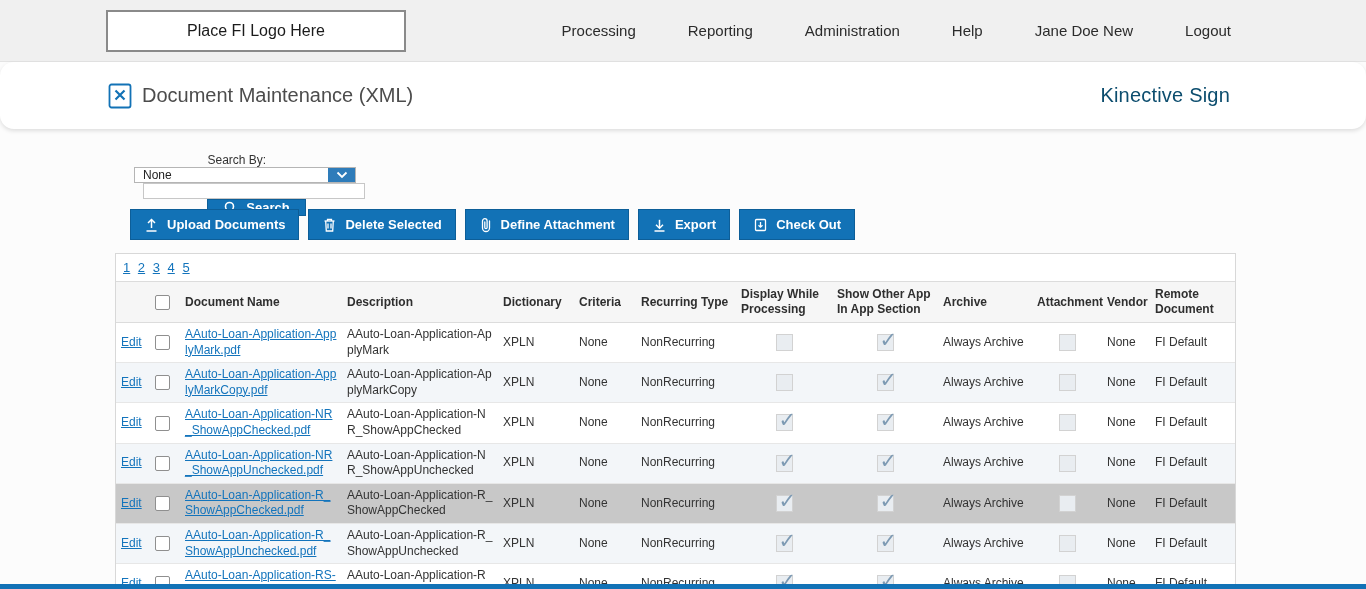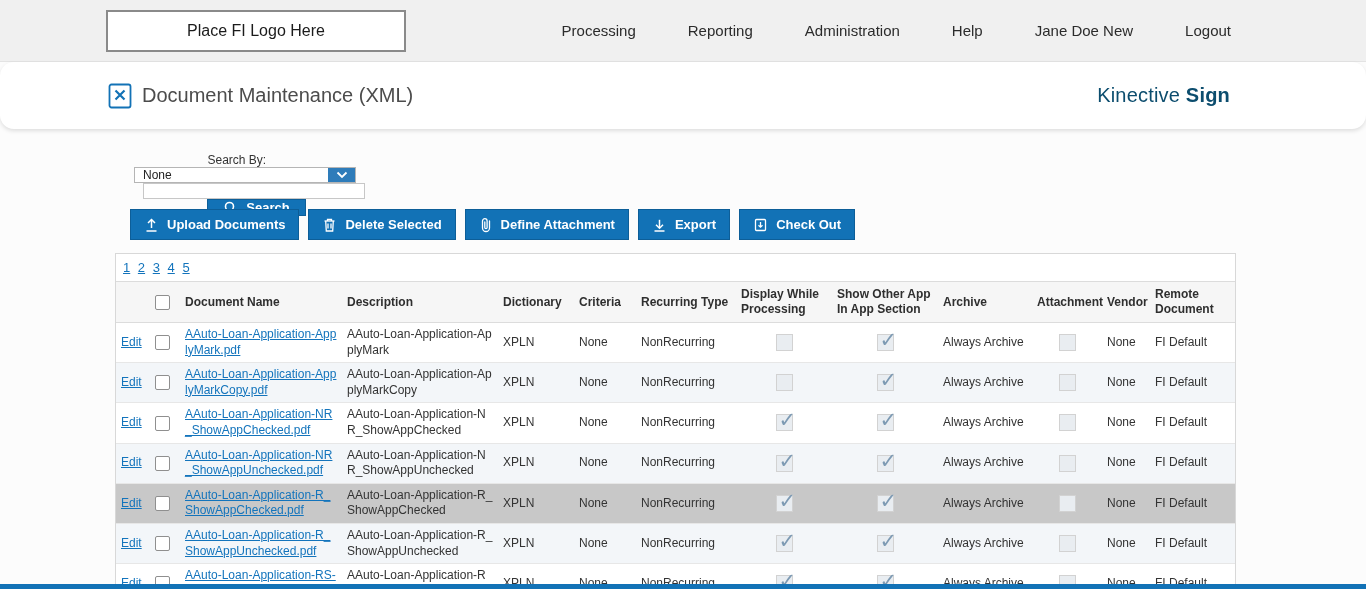--- a/index.html
+++ b/index.html
@@ -10,21 +10,21 @@
   
   .topbar { height:62px; background:#f0f0f0; border-bottom:1px solid #e3e3e3; display:flex; align-items:center; }
   .logo-box { margin-left:106px; width:300px; height:42px; background:#fff; border:2px solid #8a8a8a; display:flex; align-items:center; justify-content:center; font-size:16px; color:#1b1b1b; }
   .topnav { margin-left:auto; margin-right:135px; display:flex; gap:52px; font-size:15px; color:#2b2b2b; }
 
   
   .pageheader { height:67px; background:#fff; box-shadow:0 2px 4px rgba(0,0,0,.12); display:flex; align-items:center; padding:0 136px 0 108px; position:relative; z-index:2;border-radius:14px; }
   .hicon { display:inline-flex; margin-right:10px; }
   .title { font-size:20px; color:#4c4c4c; }
   .brand { margin-left:auto; font-size:20px; color:#0c4d6e; letter-spacing:.2px; }
-  .brand b { font-weight:bold; }
+  .brand b { font-weight:normal; }
 
   
   .search-row { position:absolute; top:153px; left:125px; display:flex; align-items:center; height:31px;flex-direction:column; }
   .slabel { width:75px; font-size:12px; color:#333; }
   .dropdown { width:222px; height:31px; background:#fff; border:1px solid #b5b5b5; display:flex; align-items:stretch; cursor:pointer; }
   .dd-value { flex:1; display:flex; align-items:center; padding-left:8px; font-size:12px; color:#222; }
   .dd-btn { width:27px; background:#2e7cba; display:flex; align-items:center; justify-content:center; }
   .search-input { width:222px; height:31px; margin-left:18px; border:1px solid #c7c7c7; background:#fff; padding:0 8px; font-size:12px; font-family:"Liberation Sans",sans-serif; }
   .btn { height:31px; background:#1272b6; border:1px solid #0d5e98; color:#fff; font-family:"Liberation Sans",sans-serif; font-size:13px; font-weight:bold; display:inline-flex; align-items:center; gap:8px; padding:0 13px; cursor:pointer; }
   .search-btn { margin-left:23px; width:99px; justify-content:center; }

